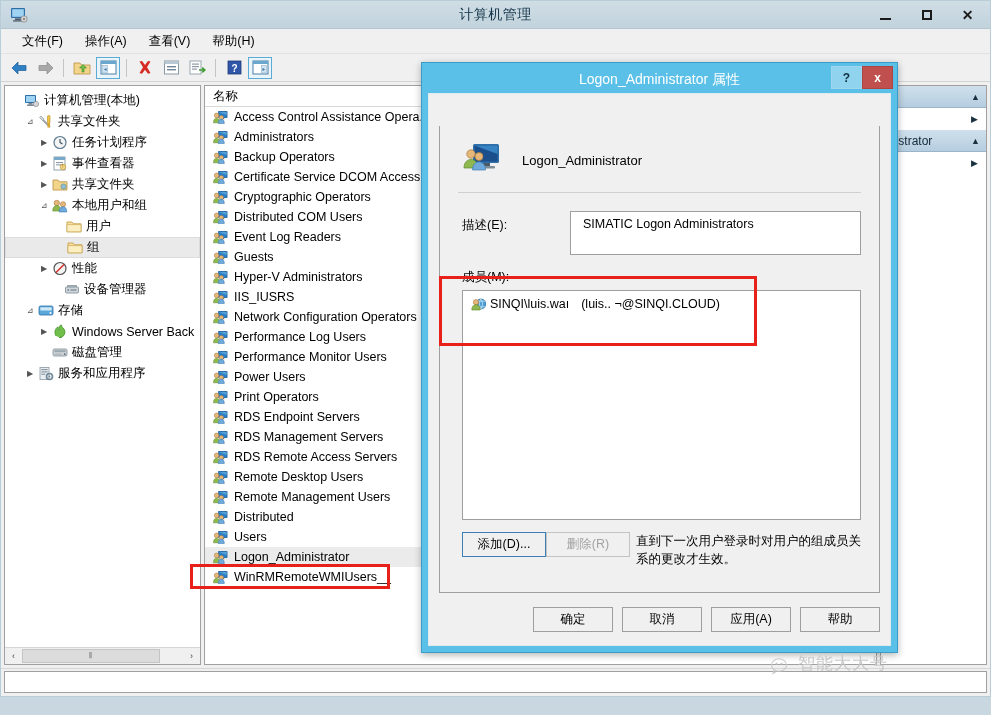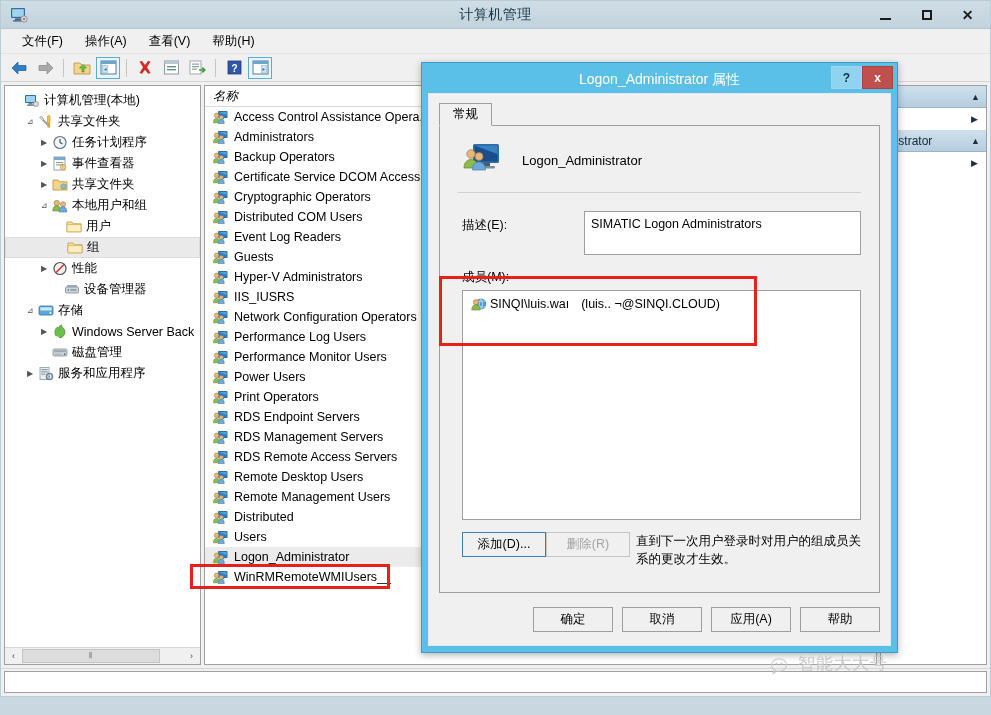--- a/index.html
+++ b/index.html
@@ -147,21 +147,21 @@
     position: relative;
   }
   .list-header {
     height: 21px;
     background: #fff;
     border-bottom: 1px solid #d9d9d9;
     display: flex; align-items: center;
     font-size: 12.5px;
     color: #000;
   }
-  .lh-cell { padding-left: 8px; border-right: 1px solid #e3e3e3; height: 21px; line-height: 21px; font-style: italic; }
+  .lh-cell { padding-left: 8px; border-right: 1px solid #e3e3e3; height: 21px; line-height: 21px; }
   .lh-cell.c1 { width: 230px; }
   .lh-cell.c2 { flex: 1; }
   .list-rows { font-size: 12.5px; }
   .lrow {
     display: flex; align-items: center;
     height: 20px; padding-left: 8px;
     white-space: nowrap;
   }
   .lrow.sel { background: #ebebeb; }
   .lrow .licon { width: 17px; flex: 0 0 17px; display:flex; align-items:center;}
@@ -284,25 +284,24 @@
     display: flex;
     padding: 18px 18px 0 22px;
     align-items: flex-start;
   }
   .lbl { font-size: 12.5px; color: #000; width: 108px; padding-top: 6px; }
   .desc-box {
     flex: 1;
     height: 44px;
     background: #fff;
     border: 1px solid #9e9e9e;
-    padding: 5px 6px;
+    padding: 5px 12px;
     font-size: 12.5px;
     color: #000;
     overflow: hidden;
-    margin-left: 14px;
   }
   .lbl-members { padding: 14px 0 4px 22px; font-size: 12.5px; }
   .members-box {
     margin: 0 18px 0 22px;
     height: 230px;
     background: #fff;
     border: 1px solid #9e9e9e;
     overflow: hidden;
     padding-top: 3px;
   }
@@ -1040,23 +1039,20 @@
   <div class="dialog">
     <div class="dlg-title">
       <span>Logon_Administrator 属性</span>
       <div class="dlg-btns">
         <div class="dlg-help">?</div>
         <div class="dlg-close">x</div>
       </div>
     </div>
 
     <div class="dlg-body">
-      <div class="tabstrip">
-        <div class="tab">常规</div>
-      </div>
 
       <div class="tabpage">
 
         <div class="grp-head">
           <span>
             <svg class="icon-svg" width="40" height="36" viewBox="0 0 40 36">
               <rect x="11" y="2" width="26" height="19" rx="1.5" fill="#2f6fa8"></rect>
               <rect x="12.5" y="3.5" width="23" height="16" fill="#1a4f8c"></rect>
               <path d="M12.5 3.5 L35.5 3.5 L35.5 12 Z" fill="#3f8fd0" opacity=".8"></path>
               <rect x="20" y="21" width="8" height="3" fill="#4a5a66"></rect>

